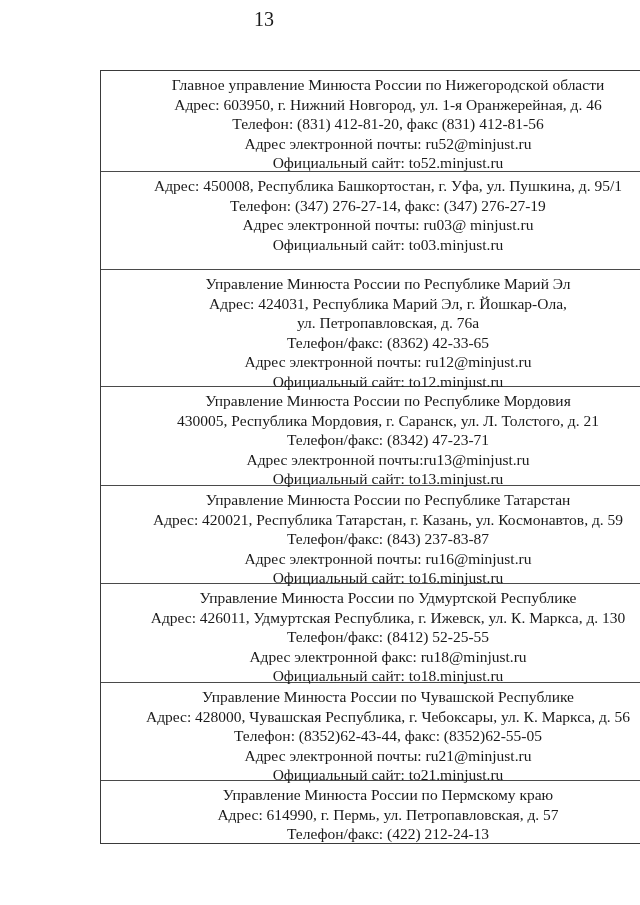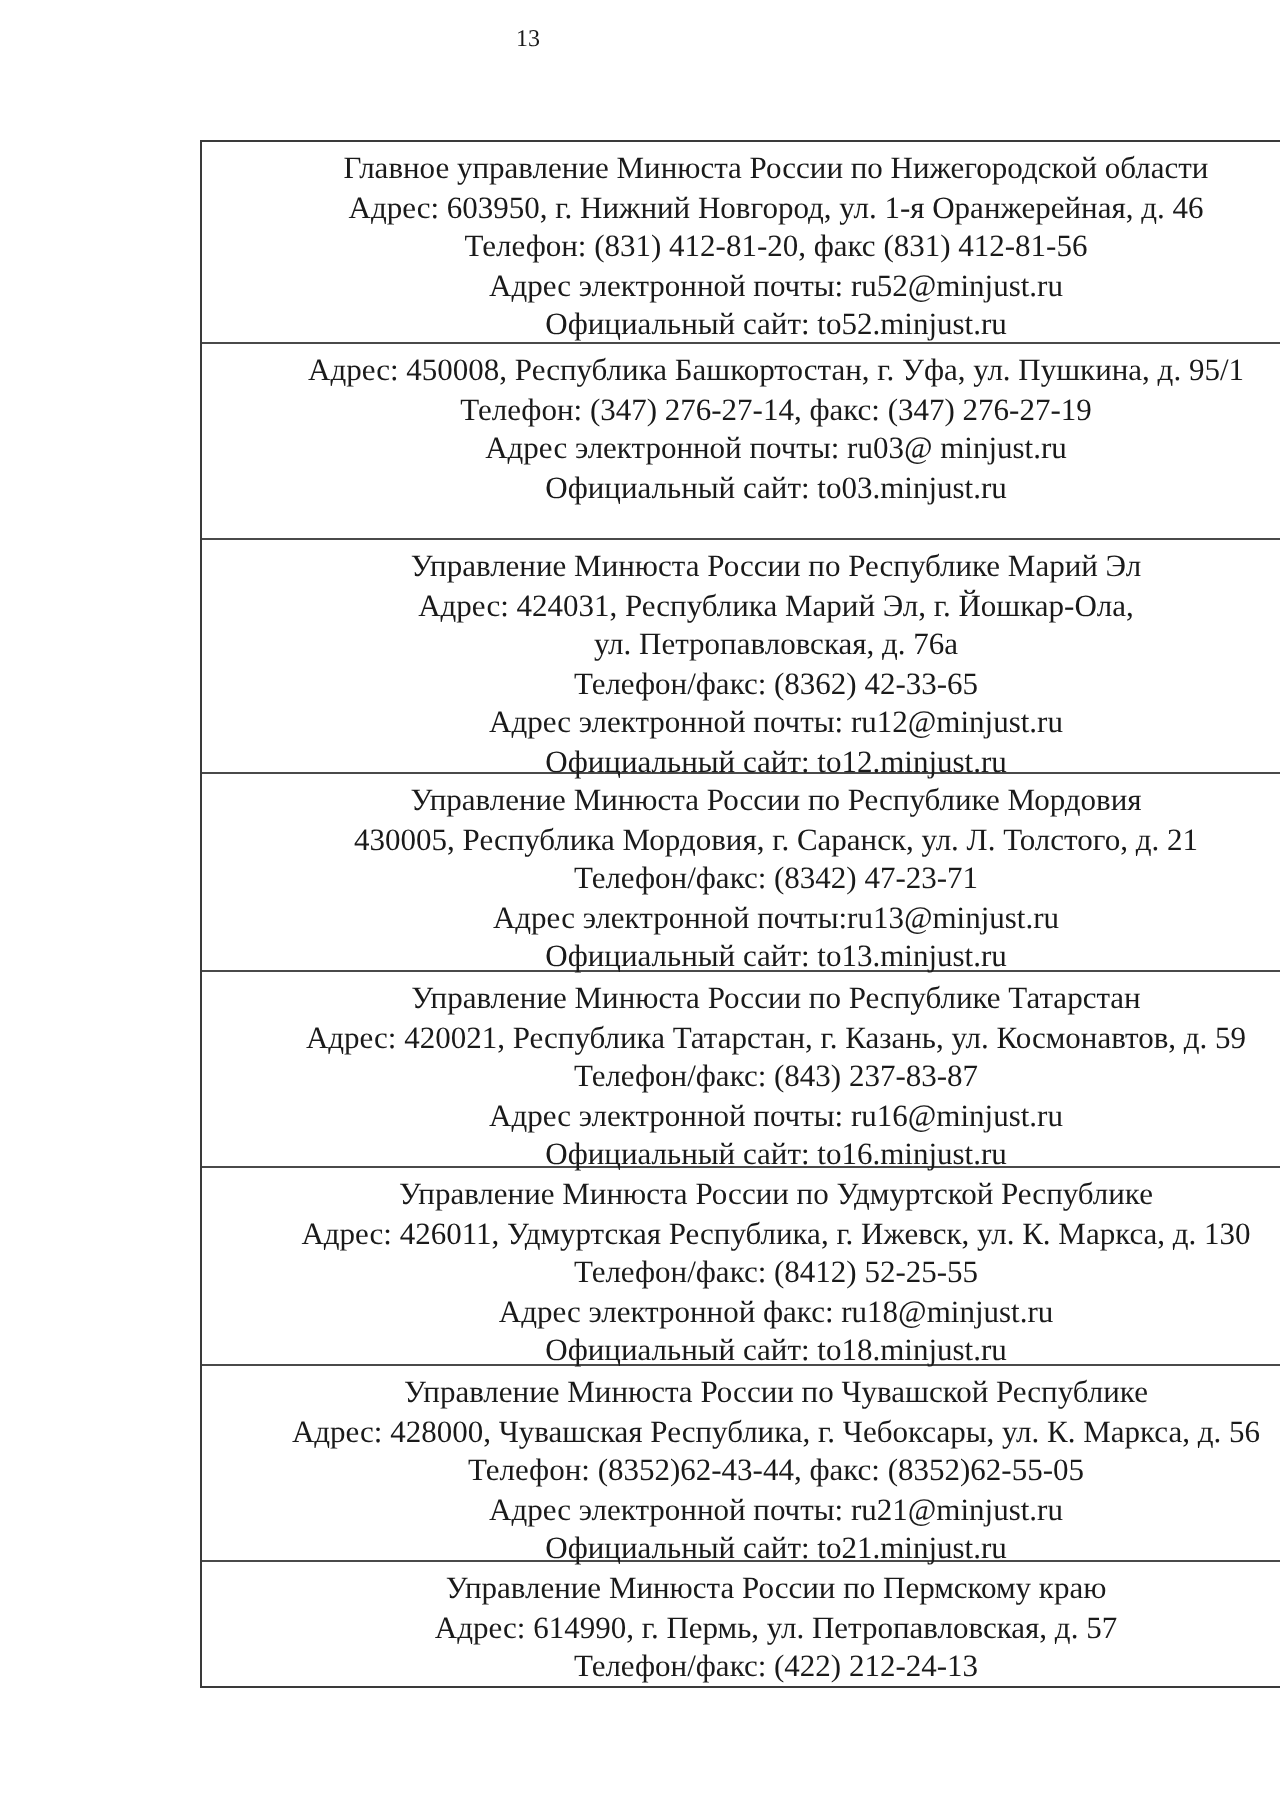--- a/index.html
+++ b/index.html
@@ -14,21 +14,21 @@
     overflow: hidden;
     font-family: "Liberation Serif", "DejaVu Serif", serif;
     color: #1a1a1a;
   }
   .page-number {
     position: absolute;
     top: 9px;
     left: 0;
     width: 528px;
     text-align: center;
-    font-size: 12px;
+    font-size: 20px;
     line-height: 20px;
   }
   .entries-table {
     position: absolute;
     left: 76px;
     top: 70px;
     width: 576px;
     border: 1.5px solid #3a3a3a;
     box-sizing: border-box;
     margin-left: 24px;

